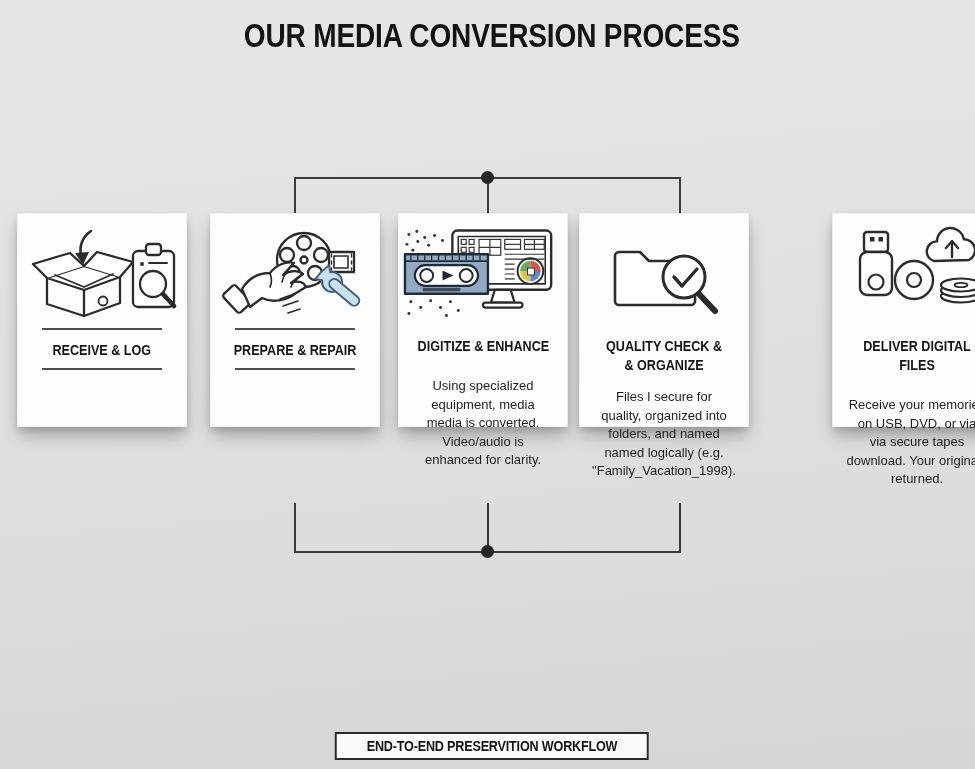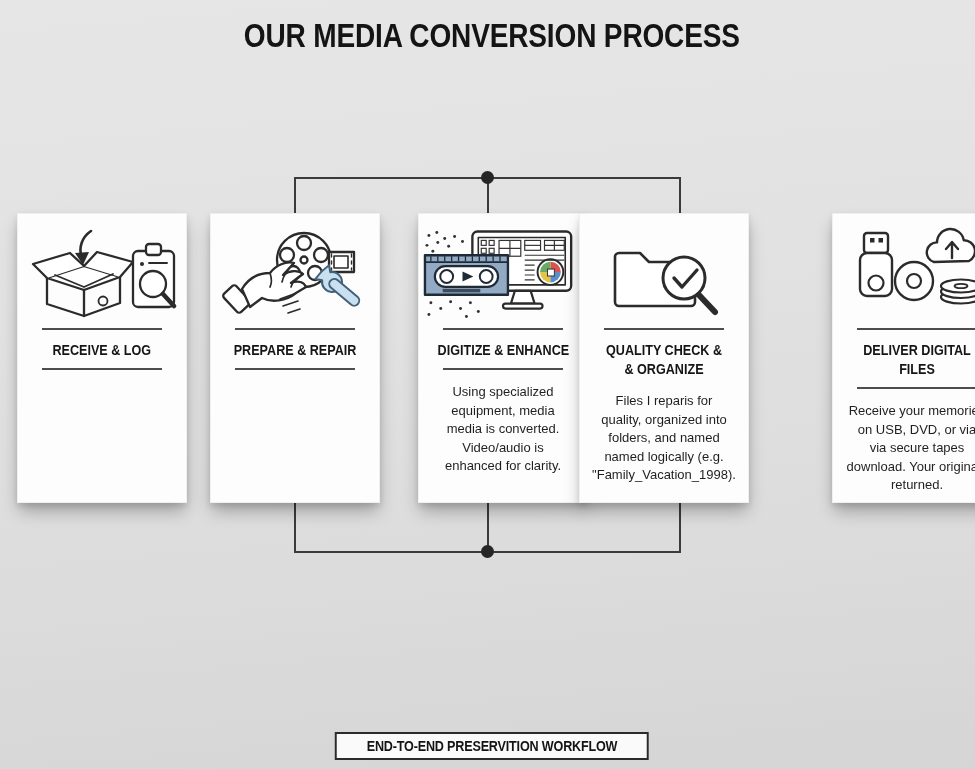--- a/index.html
+++ b/index.html
@@ -13,21 +13,21 @@
   .cond{display:inline-block;transform:scaleX(.85);transform-origin:center;letter-spacing:-.2px;}
   .cond2{display:inline-block;transform:scaleX(.84);transform-origin:center;white-space:pre-line;}
 
   
   .h-line,.v-line{position:absolute;background:#3b3b3b;}
   .h-line{height:2px;width:386px;left:294px;}
   .v-line{width:2px;}
   .dot{position:absolute;width:13px;height:13px;border-radius:50%;background:#262626;left:481px;}
 
   
-  .card{position:absolute;top:213px;width:170px;height:290px;background:#fdfdfd;
+  .card{position:absolute;top:213px;width:170px;height:214px;background:#fdfdfd;
     border:1px solid rgba(0,0,0,.05);box-sizing:border-box;
     box-shadow:0 10px 16px -2px rgba(0,0,0,.28),0 3px 6px rgba(0,0,0,.10);}
   .card-inner{display:flex;flex-direction:column;align-items:center;height:100%;
     padding:12px 2px 0 2px;box-sizing:border-box;}
   .icon-wrap{height:98px;display:flex;align-items:center;justify-content:center;width:100%;}
   .divider{width:120px;height:2px;background:#4d4d4d;margin:4px 0;}
   .card-title{font-weight:bold;font-size:15px;line-height:19px;color:#151515;
     text-align:center;margin:6px 0 5px 0;white-space:pre-line;}
   .card-body{font-size:13px;line-height:18.5px;color:#1f1f1f;text-align:center;
     white-space:pre-line;margin-top:9px;}
@@ -112,21 +112,21 @@
             <rect x="107" y="53" width="10" height="36" rx="5" transform="rotate(-50 112 55)"></rect>
           </g>
         </svg>
       </div>
       <div class="divider"></div>
       <div class="card-title"><span class="cond2">PREPARE &amp; REPAIR</span></div>
       <div class="divider"></div>
     </div>
   </div>
 
-  <div class="card" style="left:418px;">
+  <div class="card" style="left:398px;">
     <div class="card-inner">
       <div class="icon-wrap">
         <svg width="166" height="96" viewBox="0 0 166 96">
           <g stroke="#2b2b2b" stroke-width="2.4" fill="none" stroke-linejoin="round">
             <rect x="52" y="4" width="100" height="60" rx="5" fill="#fff"></rect>
             <rect x="58" y="10" width="88" height="48" stroke-width="1.6"></rect>
             <path d="M95,64 h16 l4,13 h-24 z" fill="#fff" stroke-width="2.2"></path>
             <rect x="83" y="77" width="40" height="5" rx="2.5" fill="#fff" stroke-width="2.2"></rect>
           </g>
           <g stroke="#333" stroke-width="1.2" fill="none">
@@ -204,21 +204,21 @@
             <path d="M26,30 a4,4 0 0 1 4,-4 h21 l9,9 h42 a4,4 0 0 1 4,4 v36 a4,4 0 0 1 -4,4 h-72 a4,4 0 0 1 -4,-4 z" fill="#fff" stroke-width="2.6"></path>
             <circle cx="95" cy="51" r="21" fill="#fff" stroke-width="3"></circle>
             <path d="M85,51 l8,9 15,-17" stroke-width="3.4"></path>
             <path d="M110,68 L126,85" stroke-width="6"></path>
           </g>
         </svg>
       </div>
       <div class="divider"></div>
       <div class="card-title"><span class="cond2">QUALITY CHECK &amp;
 &amp; ORGANIZE</span></div>
-      <div class="card-body">Files I reparis for
+      <div class="card-body">Files I secure for
 quality, organized into
 folders, and named
 named logically (e.g.
 "Family_Vacation_1998).</div>
     </div>
   </div>
 
   <div class="card" style="left:788px;margin-left:44px;">
     <div class="card-inner">
       <div class="icon-wrap">

